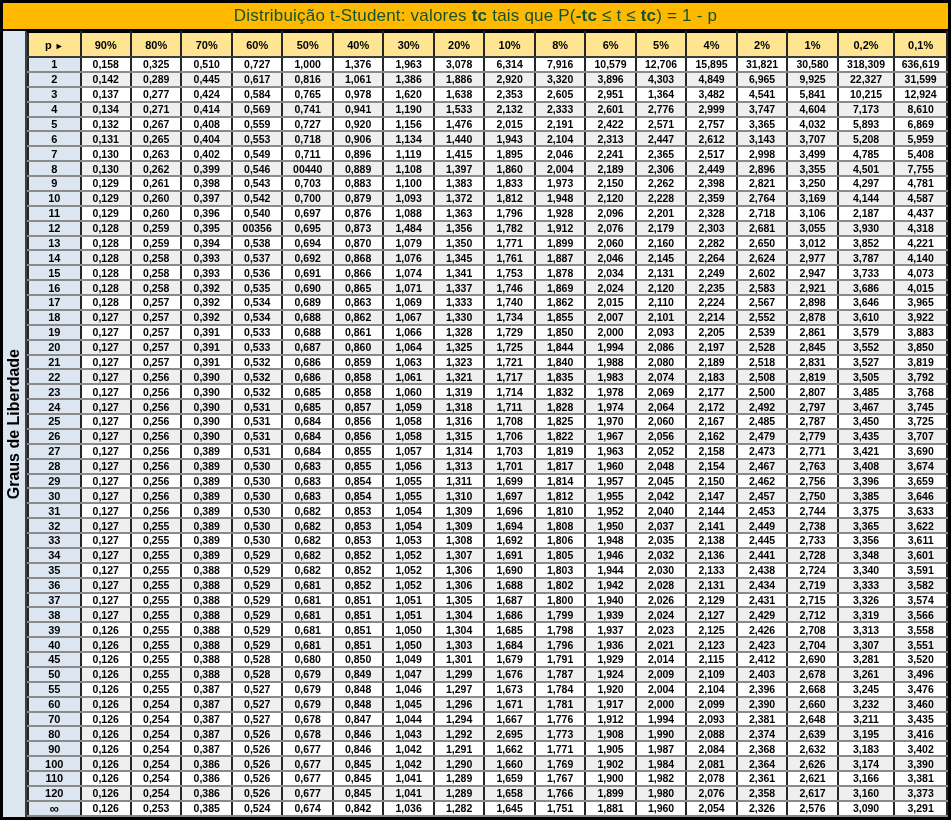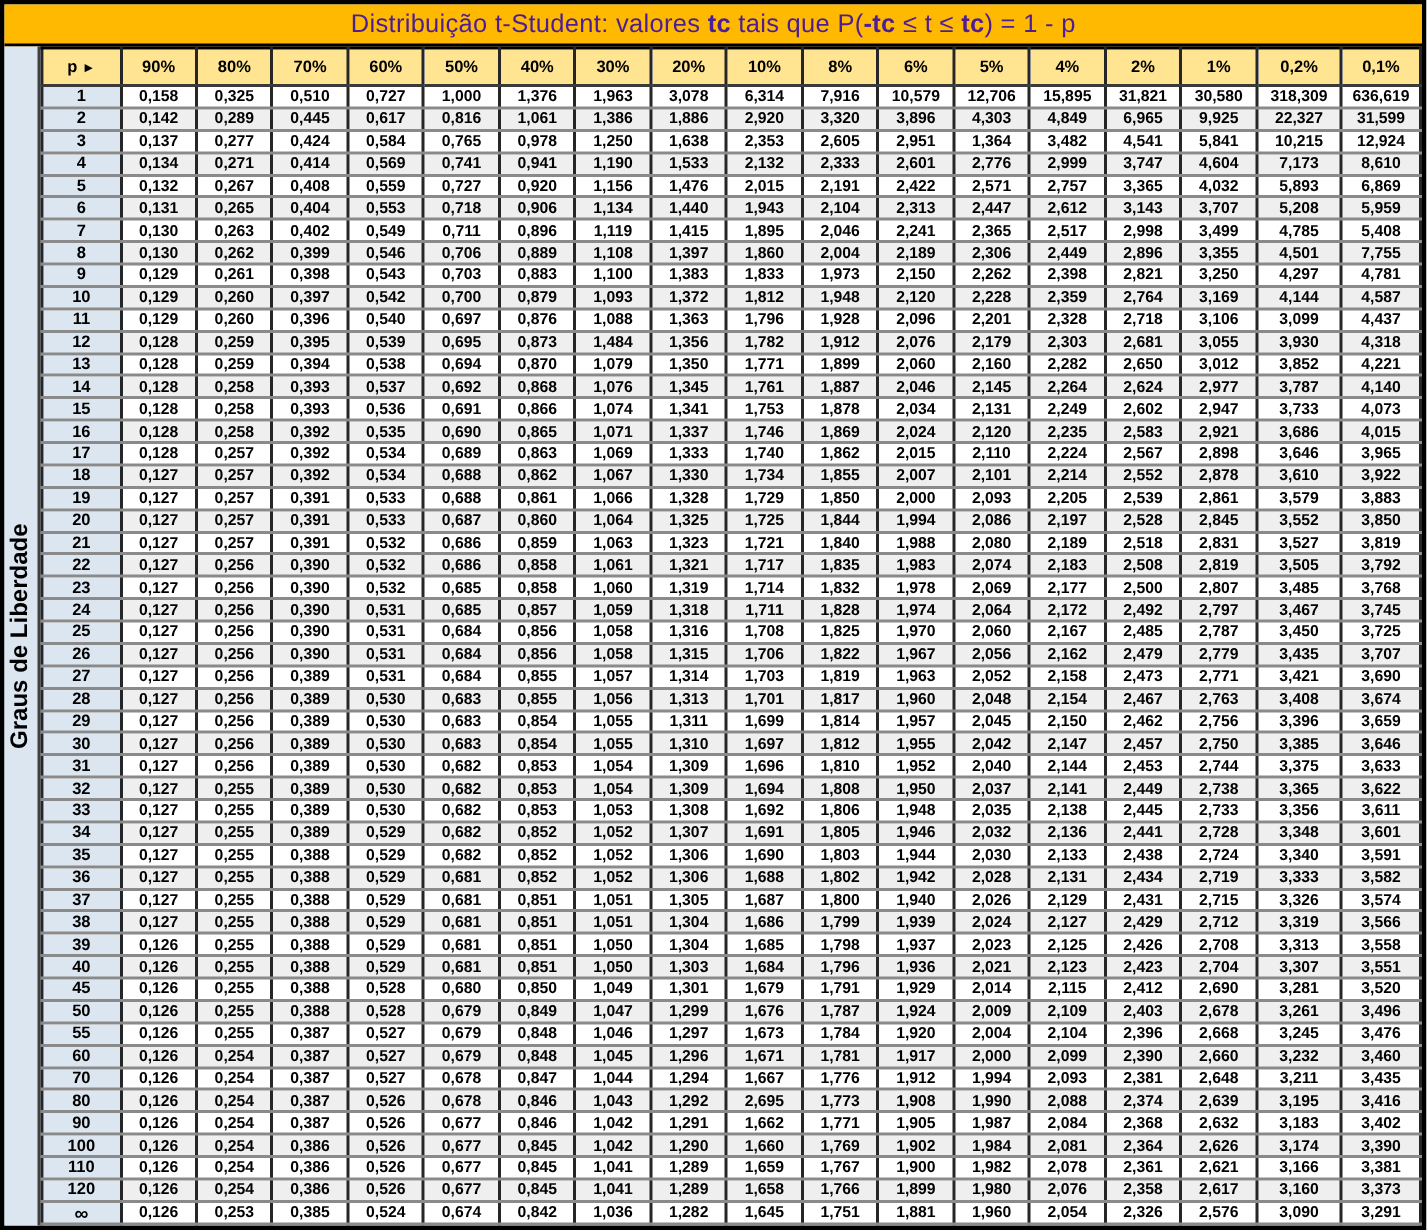--- a/index.html
+++ b/index.html
@@ -1,18 +1,18 @@
 <!DOCTYPE html>
 <html><head>
 <meta charset="utf-8">
 <style>
   html,body{margin:0;padding:0;background:#fff;}
   body{width:951px;height:820px;overflow:hidden;font-family:"Liberation Sans",sans-serif;}
   .frame{width:951px;height:820px;box-sizing:border-box;border:3px solid #000;display:flex;flex-direction:column;background:#fff;}
-  .title-bar{flex:0 0 26px;background:#FFB900;border-bottom:2px solid #000;display:flex;align-items:center;justify-content:center;font-size:17px;color:#4c1d95;letter-spacing:.2px;}
+  .title-bar{flex:0 0 26px;background:#FFB900;border-bottom:2px solid #000;display:flex;align-items:center;justify-content:center;font-size:17px;color:#14532d;letter-spacing:.2px;}
   .title-bar .seg-bold{font-weight:700;}
   .body-wrap{flex:1 1 auto;display:flex;min-height:0;}
   .side-strip{flex:0 0 22px;background:#DCE6F1;border-right:2px solid #404040;display:flex;align-items:center;justify-content:center;}
   .vtext{writing-mode:vertical-rl;transform:rotate(180deg);font-size:16px;font-weight:600;color:#000;white-space:nowrap;}
   .table-wrap{flex:1 1 auto;min-width:0;}
   table{border-collapse:collapse;table-layout:fixed;width:100%;height:100%;}
   th,td{border:2px solid;border-color:#8a8a8a #262626;padding:0;text-align:center;vertical-align:middle;font-size:10.5px;font-weight:700;color:#000;white-space:nowrap;overflow:hidden;}
   thead th{background:#FFE591;font-size:11px;height:23px;border-top:2px solid #000;border-bottom:2px solid #3a3a3a;}
   td.df{background:#DCE6F1;font-size:11px;}
   tbody tr:nth-child(even) td.val{background:#EFEFEF;}
@@ -117,21 +117,21 @@
               <td class="val">31,599</td>
             </tr>
             <tr>
               <td class="df">3</td>
               <td class="val">0,137</td>
               <td class="val">0,277</td>
               <td class="val">0,424</td>
               <td class="val">0,584</td>
               <td class="val">0,765</td>
               <td class="val">0,978</td>
-              <td class="val">1,250</td>
+              <td class="val">1,620</td>
               <td class="val">1,638</td>
               <td class="val">2,353</td>
               <td class="val">2,605</td>
               <td class="val">2,951</td>
               <td class="val">1,364</td>
               <td class="val">3,482</td>
               <td class="val">4,541</td>
               <td class="val">5,841</td>
               <td class="val">10,215</td>
               <td class="val">12,924</td>
@@ -215,21 +215,21 @@
               <td class="val">3,499</td>
               <td class="val">4,785</td>
               <td class="val">5,408</td>
             </tr>
             <tr>
               <td class="df">8</td>
               <td class="val">0,130</td>
               <td class="val">0,262</td>
               <td class="val">0,399</td>
               <td class="val">0,546</td>
-              <td class="val">0,706</td>
+              <td class="val">00440</td>
               <td class="val">0,889</td>
               <td class="val">1,108</td>
               <td class="val">1,397</td>
               <td class="val">1,860</td>
               <td class="val">2,004</td>
               <td class="val">2,189</td>
               <td class="val">2,306</td>
               <td class="val">2,449</td>
               <td class="val">2,896</td>
               <td class="val">3,355</td>
@@ -286,29 +286,29 @@
               <td class="val">0,876</td>
               <td class="val">1,088</td>
               <td class="val">1,363</td>
               <td class="val">1,796</td>
               <td class="val">1,928</td>
               <td class="val">2,096</td>
               <td class="val">2,201</td>
               <td class="val">2,328</td>
               <td class="val">2,718</td>
               <td class="val">3,106</td>
-              <td class="val">3,099</td>
+              <td class="val">2,187</td>
               <td class="val">4,437</td>
             </tr>
             <tr>
               <td class="df">12</td>
               <td class="val">0,128</td>
               <td class="val">0,259</td>
               <td class="val">0,395</td>
-              <td class="val">0,539</td>
+              <td class="val">00356</td>
               <td class="val">0,695</td>
               <td class="val">0,873</td>
               <td class="val">1,484</td>
               <td class="val">1,356</td>
               <td class="val">1,782</td>
               <td class="val">1,912</td>
               <td class="val">2,076</td>
               <td class="val">2,179</td>
               <td class="val">2,303</td>
               <td class="val">2,681</td>

